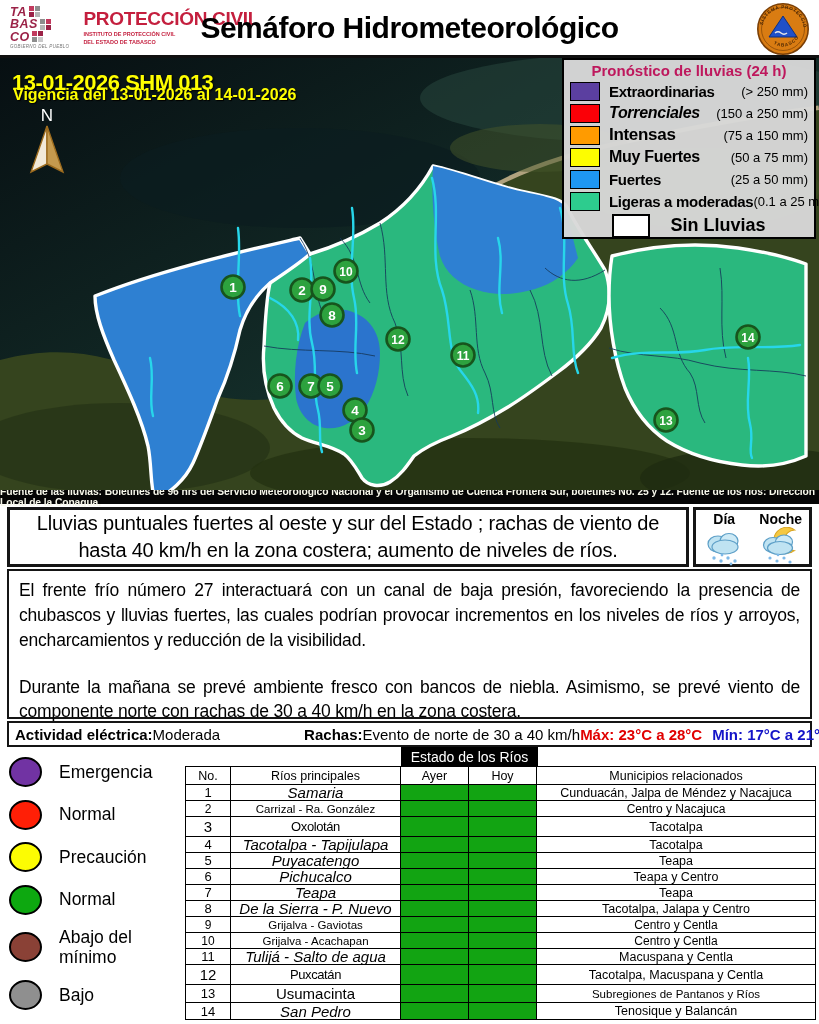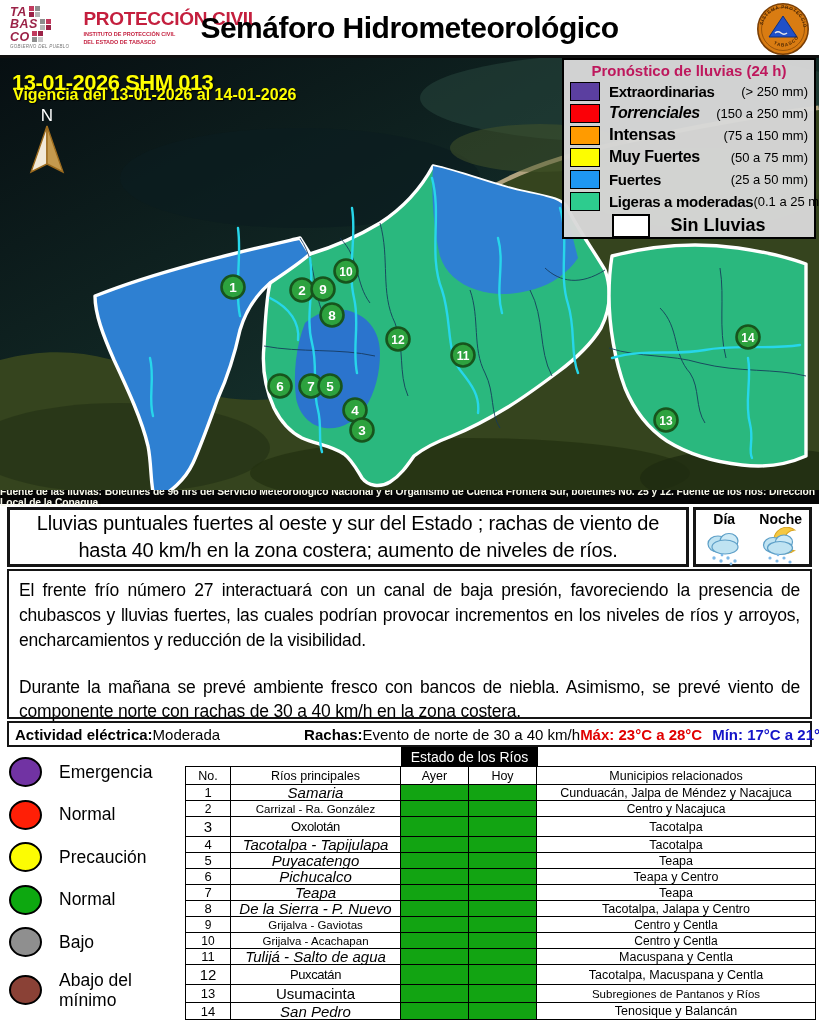--- a/index.html
+++ b/index.html
@@ -392,26 +392,26 @@
         </div>
         <div class="st-item">
           <span class="st-dot" style="background: rgb(252, 252, 3);"></span>
           <span class="st-lab">Precaución</span>
         </div>
         <div class="st-item">
           <span class="st-dot" style="background: rgb(13, 168, 16);"></span>
           <span class="st-lab">Normal</span>
         </div>
         <div class="st-item">
+          <span class="st-dot" style="background: rgb(138, 65, 54);"></span>
+          <span class="st-lab">Abajo del<br>mínimo</span>
+        </div>
+        <div class="st-item">
           <span class="st-dot" style="background: rgb(143, 143, 143);"></span>
           <span class="st-lab">Bajo</span>
-        </div>
-        <div class="st-item">
-          <span class="st-dot" style="background: rgb(138, 65, 54);"></span>
-          <span class="st-lab">Abajo del<br>mínimo</span>
         </div>
       </div>
     <div class="rivers">
       <div class="rt-title">Estado de los Ríos</div>
       <div class="rt-table" id="riversTable">
           <div class="rt-row rt-head">
             <div>No.</div>
             <div>Ríos principales</div>
             <div>Ayer</div>
             <div>Hoy</div>

